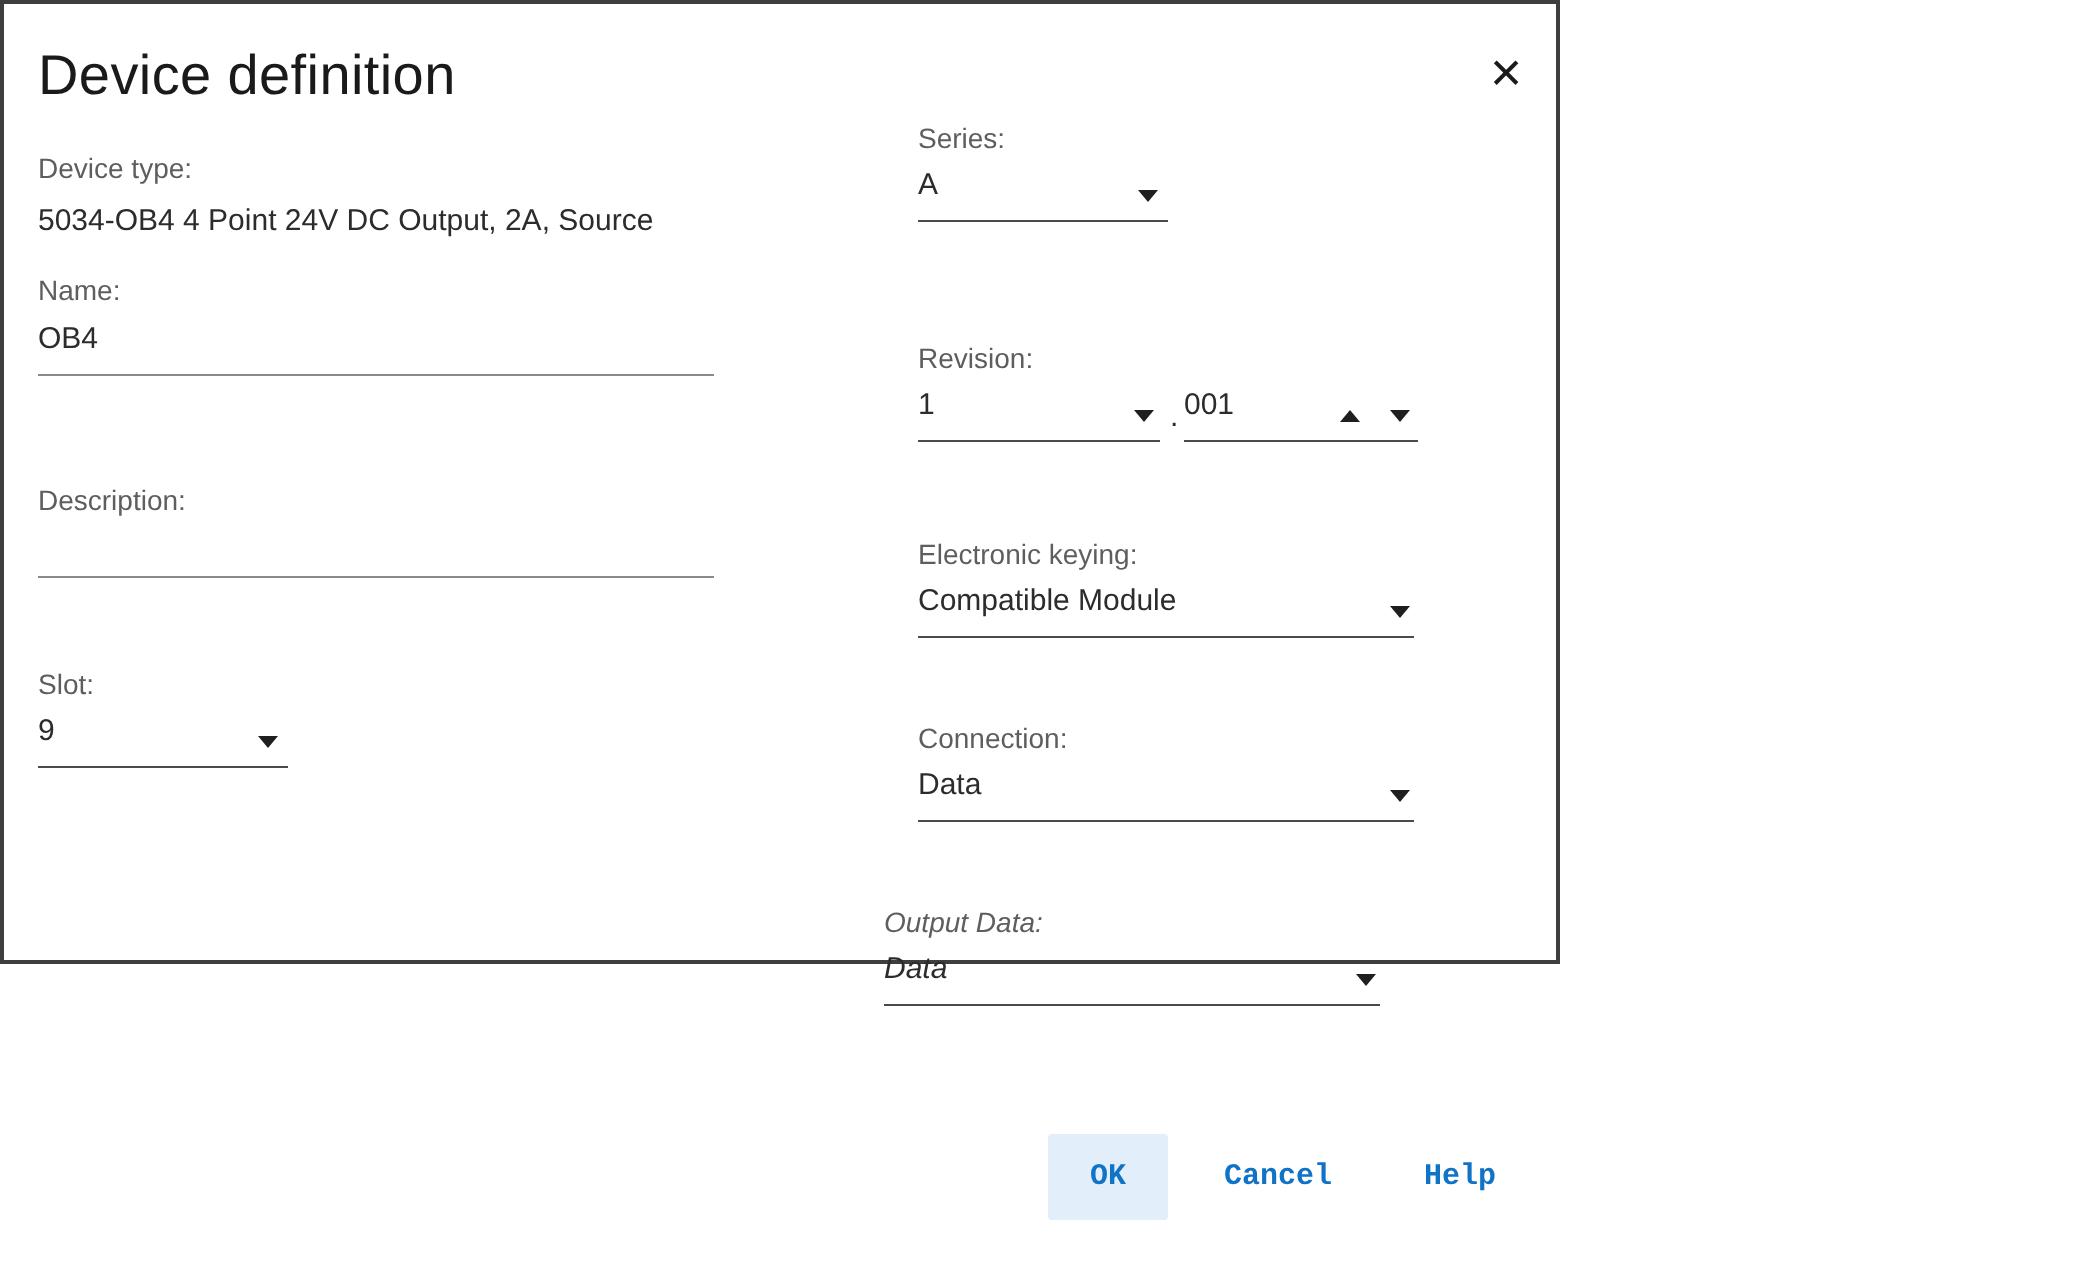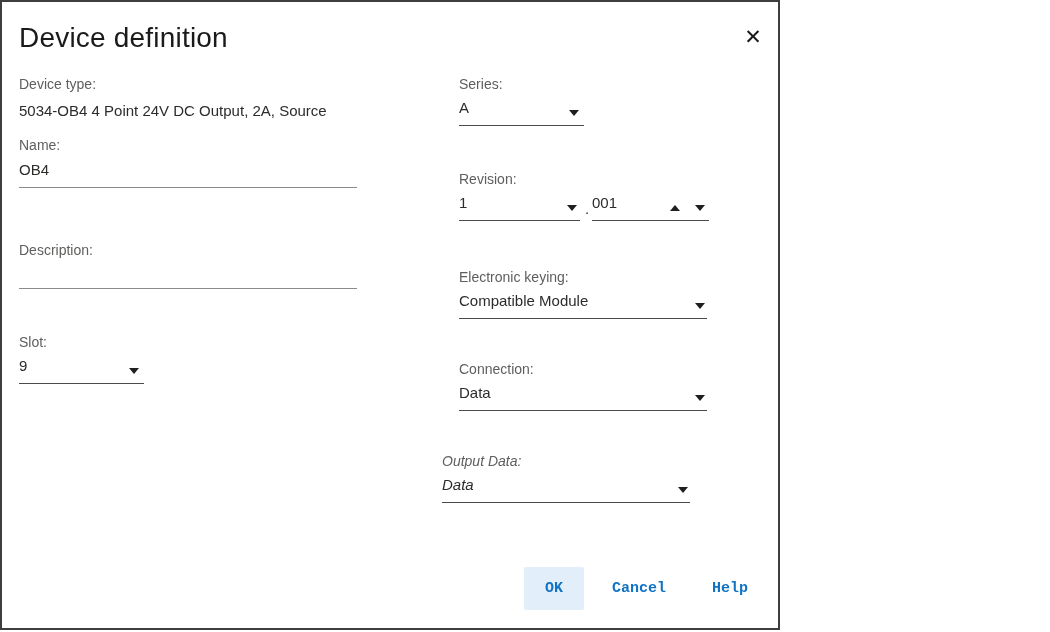--- a/index.html
+++ b/index.html
@@ -5,21 +5,21 @@
   * { box-sizing: border-box; margin: 0; padding: 0; }
   html, body {
     width: 1050px; height: 632px;
     background: #ffffff;
     font-family: "Liberation Sans", sans-serif;
     overflow: hidden;
   }
   .dialog {
     position: absolute;
     left: 0; top: 0;
-    width: 780px; height: 630px;
+    width: 780px; height: 482px;
     background: #ffffff;
     border: 2px solid #3e3e3e;
   }
   .dialog-title {
     position: absolute;
     left: 17px; top: 20px;
     font-size: 28px;
     font-weight: 400;
     color: #1b1a19;
     letter-spacing: 0.2px;
@@ -99,21 +99,21 @@
   }
   
   #f-device-type { left: 17px; top: 72px; width: 420px; }
   #f-device-type .fvalue { margin-top: 6px; }
   #f-name        { left: 17px; top: 133px; width: 338px; }
   #f-description { left: 17px; top: 238px; width: 338px; }
   #f-description .text-input { height: 26px; }
   #f-slot        { left: 17px; top: 330px; width: 125px; }
   #f-slot .dd-arrow { right: 5px; }
   
-  #f-series      { left: 457px; top: 72px; width: 125px; }
+  #f-series      { left: 457px; top: 57px; width: 125px; }
   #f-series .dd-arrow { right: 5px; }
   #f-rev-major   { left: 457px; top: 167px; width: 121px; }
   #f-rev-major .dd-arrow { right: 3px; }
   #rev-separator {
     position: absolute; left: 583px; top: 198px;
     font-size: 15px; color: #2d2c2b;
   }
   #f-rev-minor   { left: 590px; top: 167px; width: 117px; }
   #f-rev-minor .spin-up   { right: 29px; }
   #f-rev-minor .spin-down { right: 4px; }

